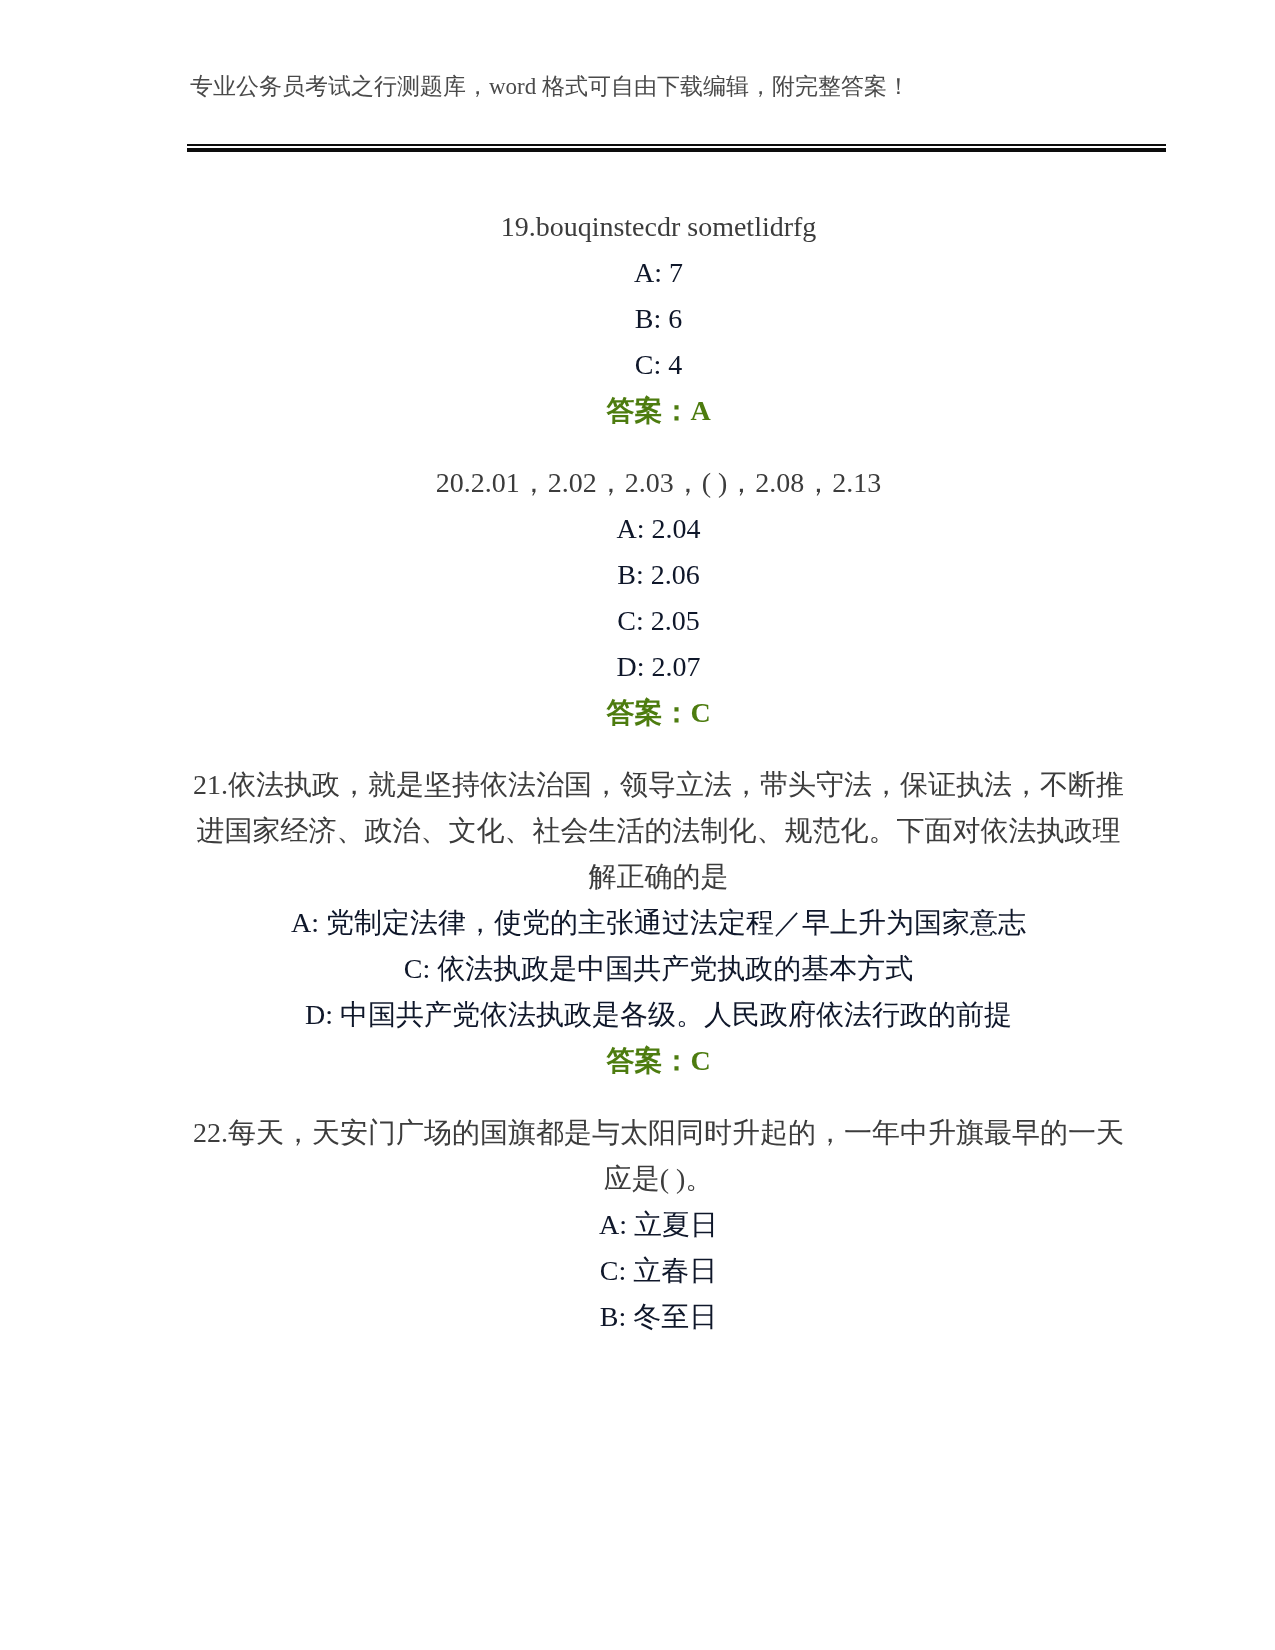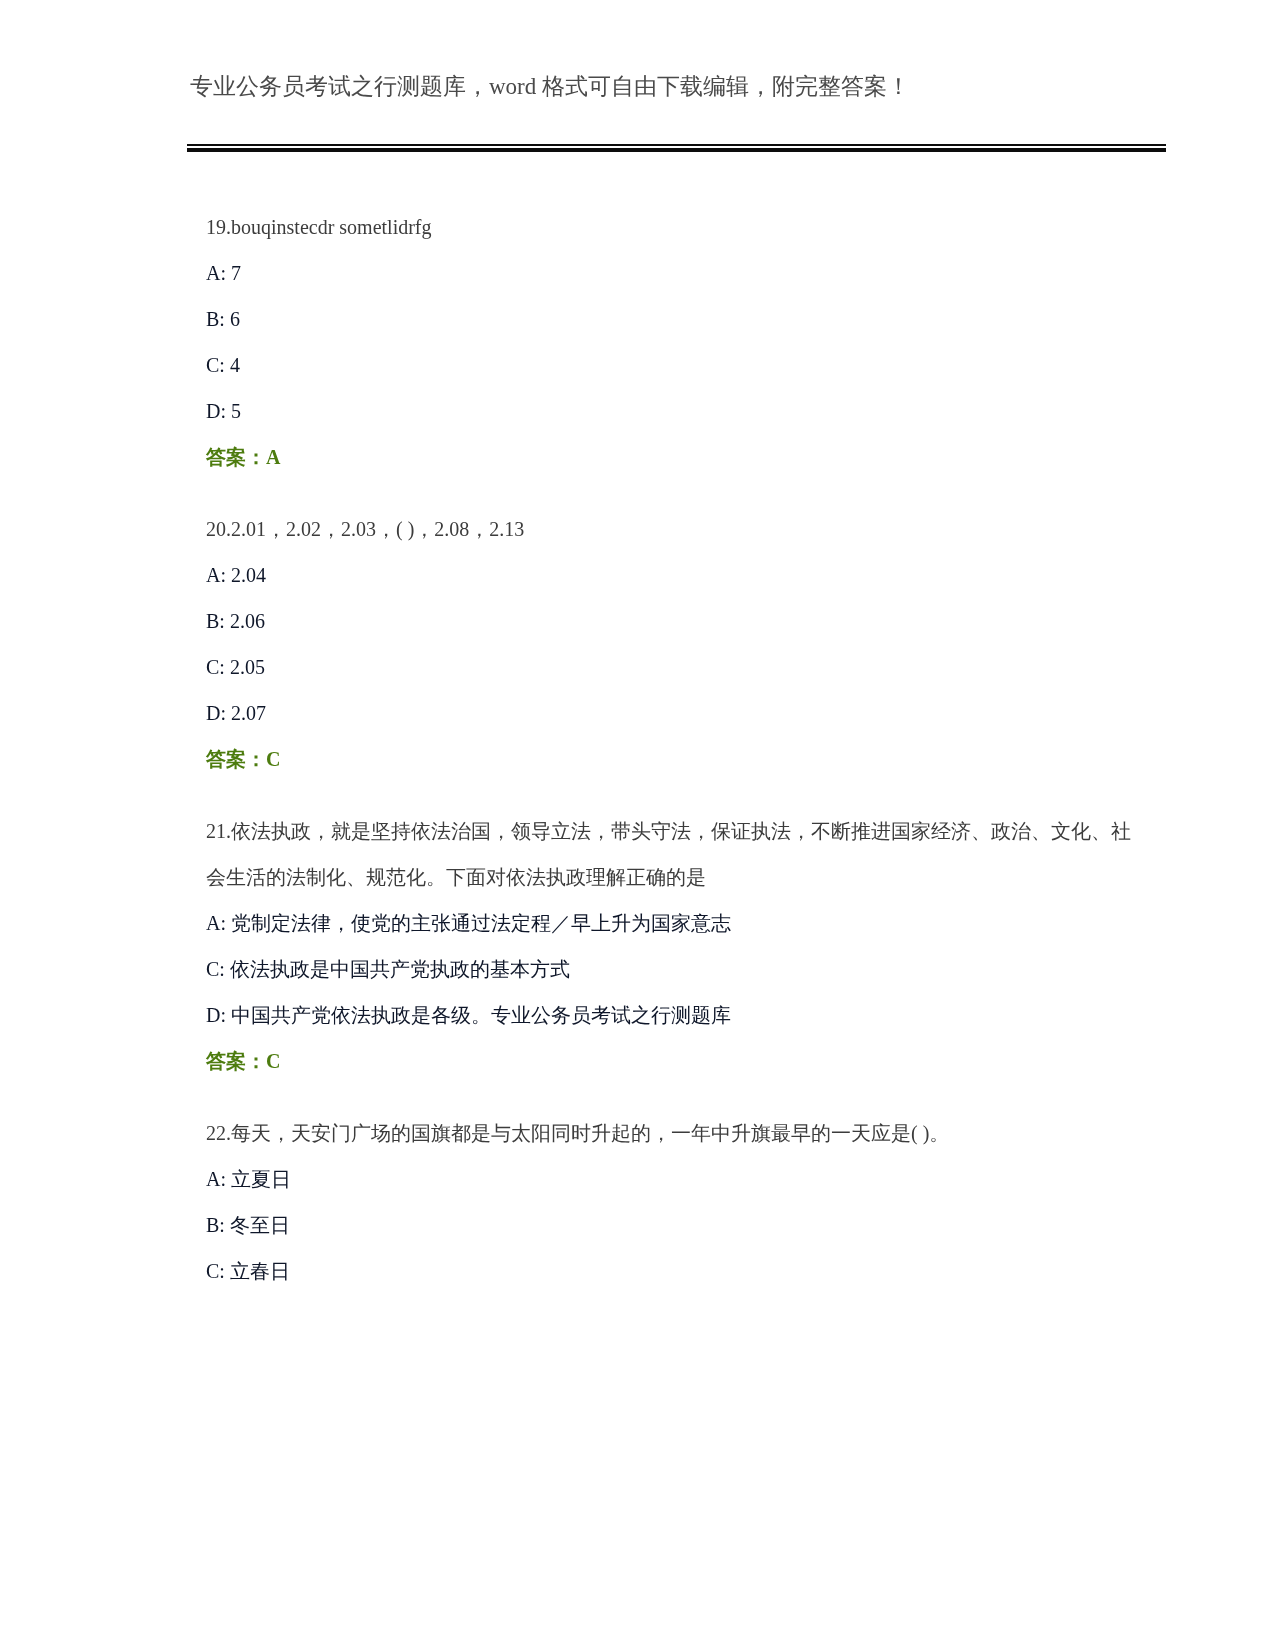--- a/index.html
+++ b/index.html
@@ -35,25 +35,26 @@
     position: absolute;
     left: 187px;
     top: 144px;
     width: 979px;
     height: 2px;
     border-top: 2px solid #0d0d0d;
     border-bottom: 4px solid #0d0d0d;
   }
   .content {
     position: absolute;
-    left: 206px;
+    left: 190px;
     top: 204px;
     width: 937px;
-    font-size: 20px;
+    font-size: 28px;
     line-height: 46px;
+    text-align: center;
   }
   .question { margin: 0; }
   .question + .question { margin-top: 26px; }
   .question p { margin: 0; }
   .q-title { color: #3c3c3c; }
   .q-option { color: #0f172a; }
   .q-answer {
     font-weight: bold;
     color: #4d7c0f;
   }
@@ -69,42 +70,41 @@
 
   <div class="header-rule"></div>
 
   <div class="content">
 
     <section class="question">
       <p class="q-title">19.bouqinstecdr sometlidrfg</p>
       <p class="q-option">A: 7</p>
       <p class="q-option">B: 6</p>
       <p class="q-option">C: 4</p>
-      <p class="q-option">D: 5</p>
       <p class="q-answer">答案：A</p>
     </section>
 
     <section class="question">
       <p class="q-title">20.2.01，2.02，2.03，( )，2.08，2.13</p>
       <p class="q-option">A: 2.04</p>
       <p class="q-option">B: 2.06</p>
       <p class="q-option">C: 2.05</p>
       <p class="q-option">D: 2.07</p>
       <p class="q-answer">答案：C</p>
     </section>
 
     <section class="question">
       <p class="q-title">21.依法执政，就是坚持依法治国，领导立法，带头守法，保证执法，不断推进国家经济、政治、文化、社会生活的法制化、规范化。下面对依法执政理解正确的是</p>
       <p class="q-option">A: 党制定法律，使党的主张通过法定程／早上升为国家意志</p>
       <p class="q-option">C: 依法执政是中国共产党执政的基本方式</p>
-      <p class="q-option">D: 中国共产党依法执政是各级。专业公务员考试之行测题库</p>
+      <p class="q-option">D: 中国共产党依法执政是各级。人民政府依法行政的前提</p>
       <p class="q-answer">答案：C</p>
     </section>
 
     <section class="question">
       <p class="q-title">22.每天，天安门广场的国旗都是与太阳同时升起的，一年中升旗最早的一天应是( )。</p>
       <p class="q-option">A: 立夏日</p>
+      <p class="q-option">C: 立春日</p>
       <p class="q-option">B: 冬至日</p>
-      <p class="q-option">C: 立春日</p>
     </section>
 
   </div>
 </div>
 
 </body></html>

